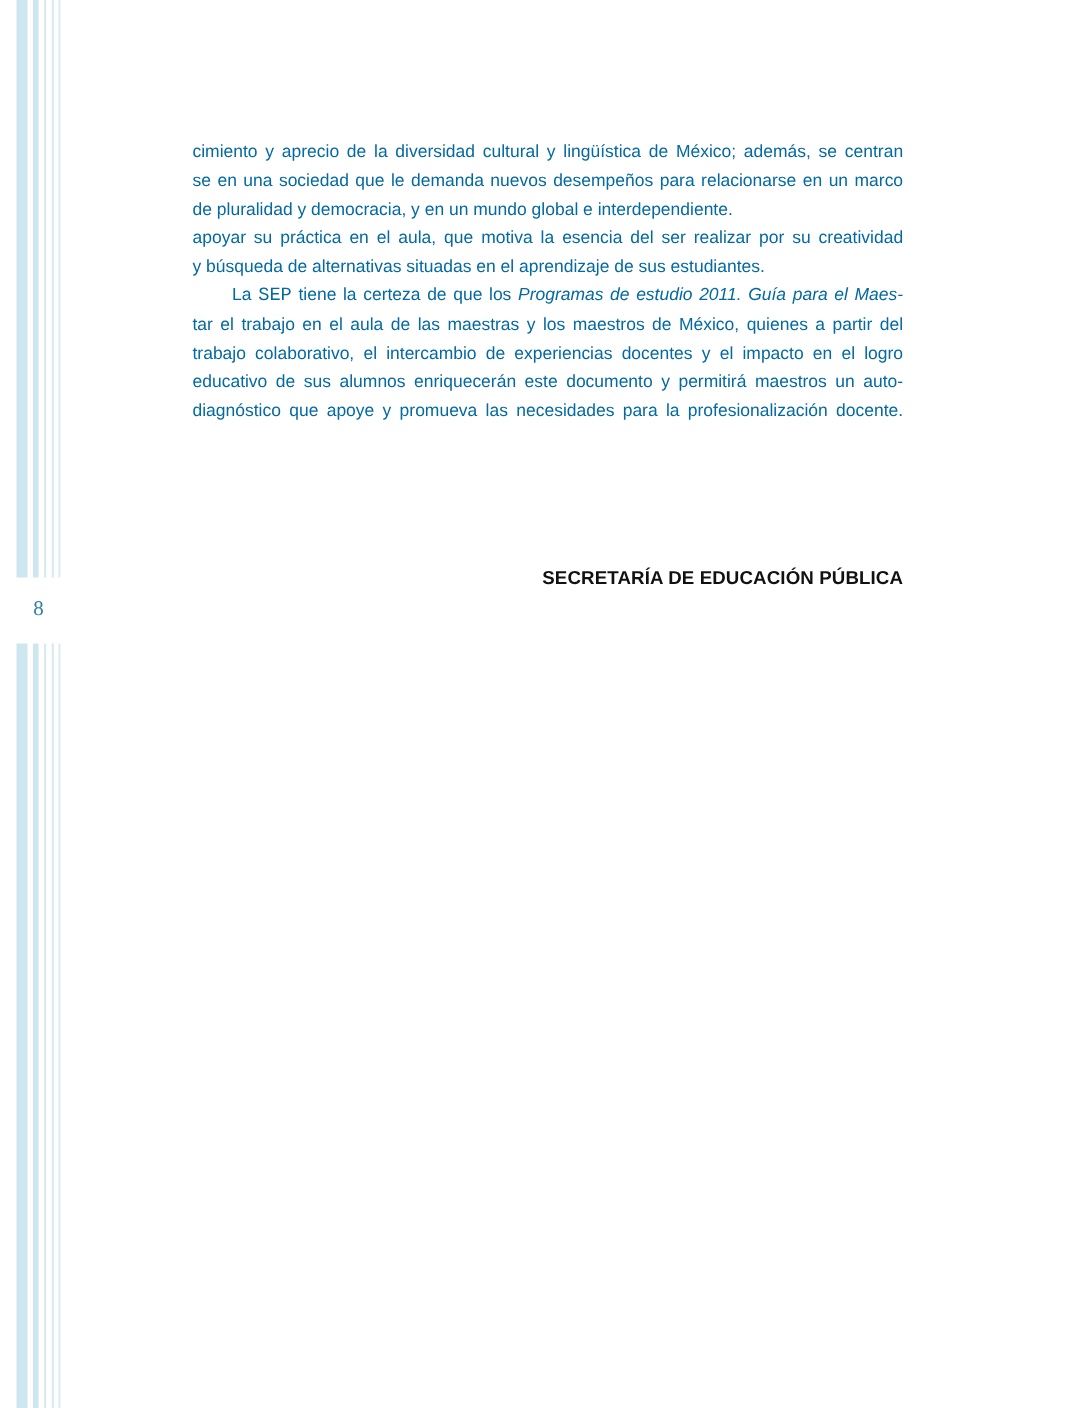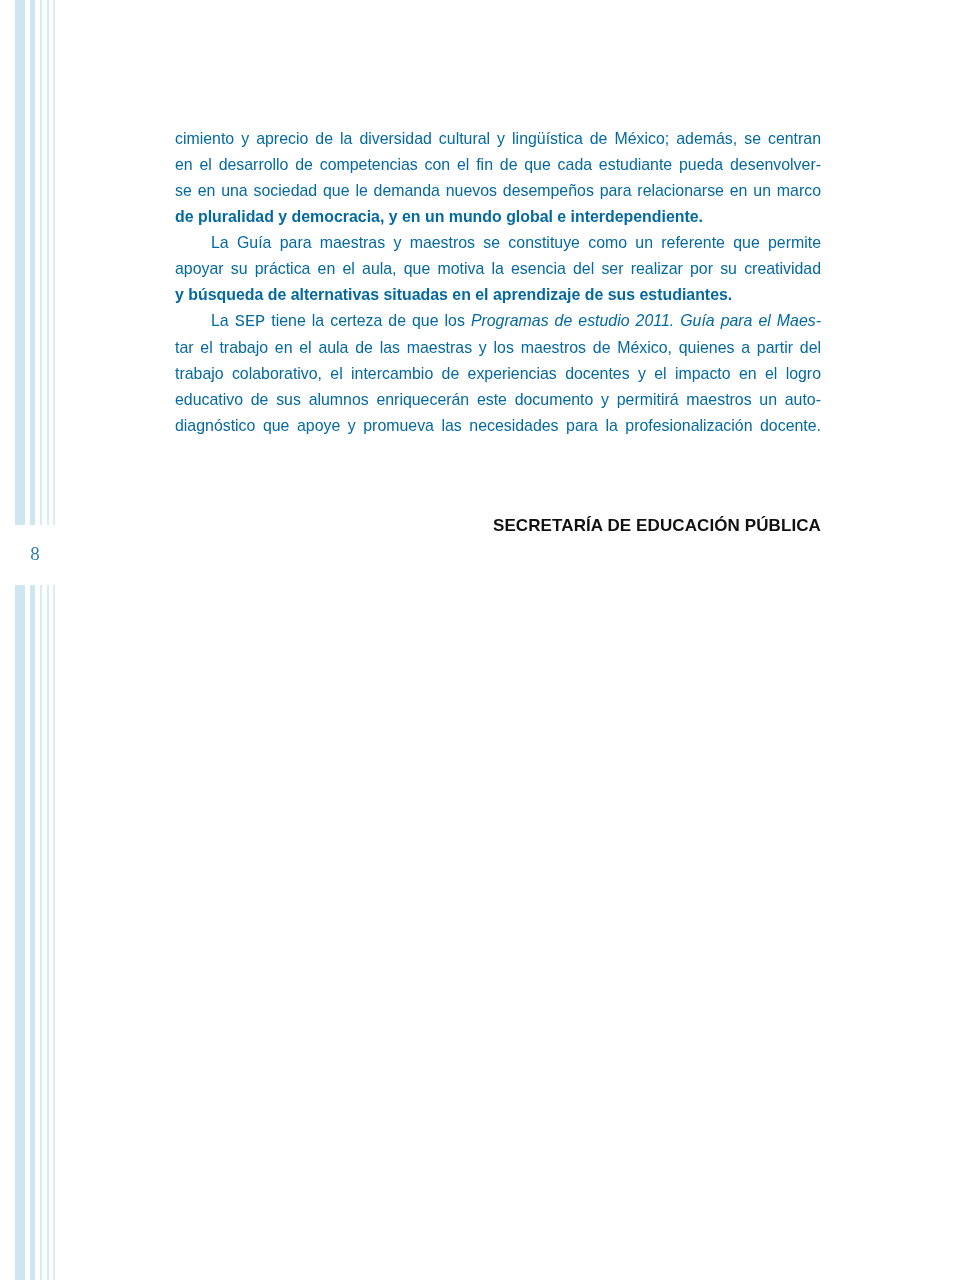--- a/index.html
+++ b/index.html
@@ -10,21 +10,21 @@
     .stripe { position:absolute; top:0; bottom:0; background:#cde6ef; }
     .s1 { left:15px; width:10px; }
     .s2 { left:30px; width:5px; }
     .s3 { left:40px; width:2px; background:#d6ebf2; }
     .s4 { left:47px; width:2px; background:#d6ebf2; }
     .s5 { left:53px; width:2px; background:#dbeef4; }
     .page-num { position:absolute; left:27px; top:543px; width:16px; text-align:center; font-family:"Liberation Serif", serif; font-size:19px; color:#2f7ea6; }
     .body-text { position:absolute; left:175px; top:126px; width:646px; font-size:15.9px; line-height:26px; color:#0369a1; }
     .body-text p { margin:0; text-align:justify; text-align-last:left; }
     .line { display:block; text-align:justify; text-align-last:justify; white-space:nowrap; }
-    .line.last { text-align-last:left;font-weight:bold; }
+    .line.last { text-align-last:left; }
     .indent { padding-left:36px; }
     .sc { font-size:17px;font-family:Liberation Mono, monospace; }
     .signature { position:absolute; right:151px; top:516px; font-weight:bold; font-size:17px; color:#111; letter-spacing:0.1px; }
   </style>
 </head>
 <body>
 
 <div class="stripes top">
   <div class="stripe s1"></div>
   <div class="stripe s2"></div>
@@ -39,26 +39,24 @@
   <div class="stripe s1"></div>
   <div class="stripe s2"></div>
   <div class="stripe s3"></div>
   <div class="stripe s4"></div>
   <div class="stripe s5"></div>
 </div>
 
 <div class="body-text">
   <p>
     <span class="line">cimiento y aprecio de la diversidad cultural y lingüística de México; además, se centran</span>
-    <span class="line">en el desarrollo de competencias con el fin de que cada estudiante pueda desenvolver-</span>
     <span class="line">se en una sociedad que le demanda nuevos desempeños para relacionarse en un marco</span>
     <span class="line last">de pluralidad y democracia, y en un mundo global e interdependiente.</span>
   </p>
   <p>
-    <span class="line indent">La Guía para maestras y maestros se constituye como un referente que permite</span>
     <span class="line">apoyar su práctica en el aula, que motiva la esencia del ser realizar por su creatividad</span>
     <span class="line last">y búsqueda de alternativas situadas en el aprendizaje de sus estudiantes.</span>
   </p>
   <p>
     <span class="line indent"><span>La </span><span class="sc">SEP</span><span> tiene la certeza de que los </span><em>Programas de estudio 2011. Guía para el Maes-</em></span>
     <span class="line">tar el trabajo en el aula de las maestras y los maestros de México, quienes a partir del</span>
     <span class="line">trabajo colaborativo, el intercambio de experiencias docentes y el impacto en el logro</span>
     <span class="line">educativo de sus alumnos enriquecerán este documento y permitirá maestros un auto-</span>
     <span class="line">diagnóstico que apoye y promueva las necesidades para la profesionalización docente.</span>
   </p>

